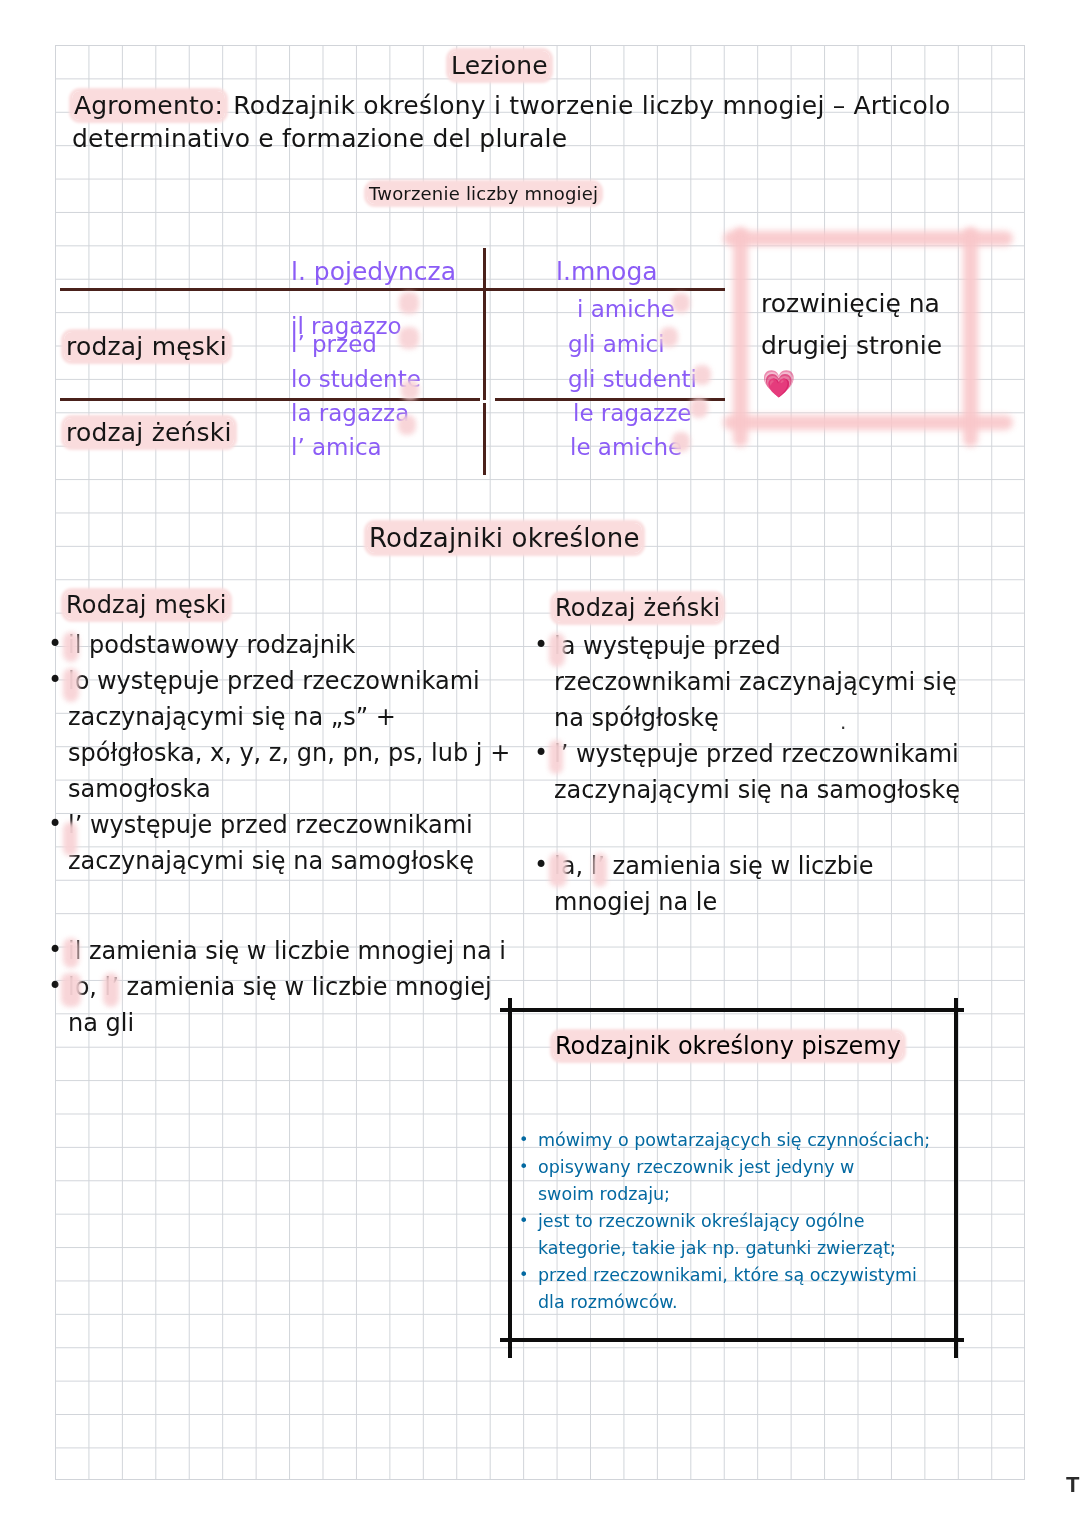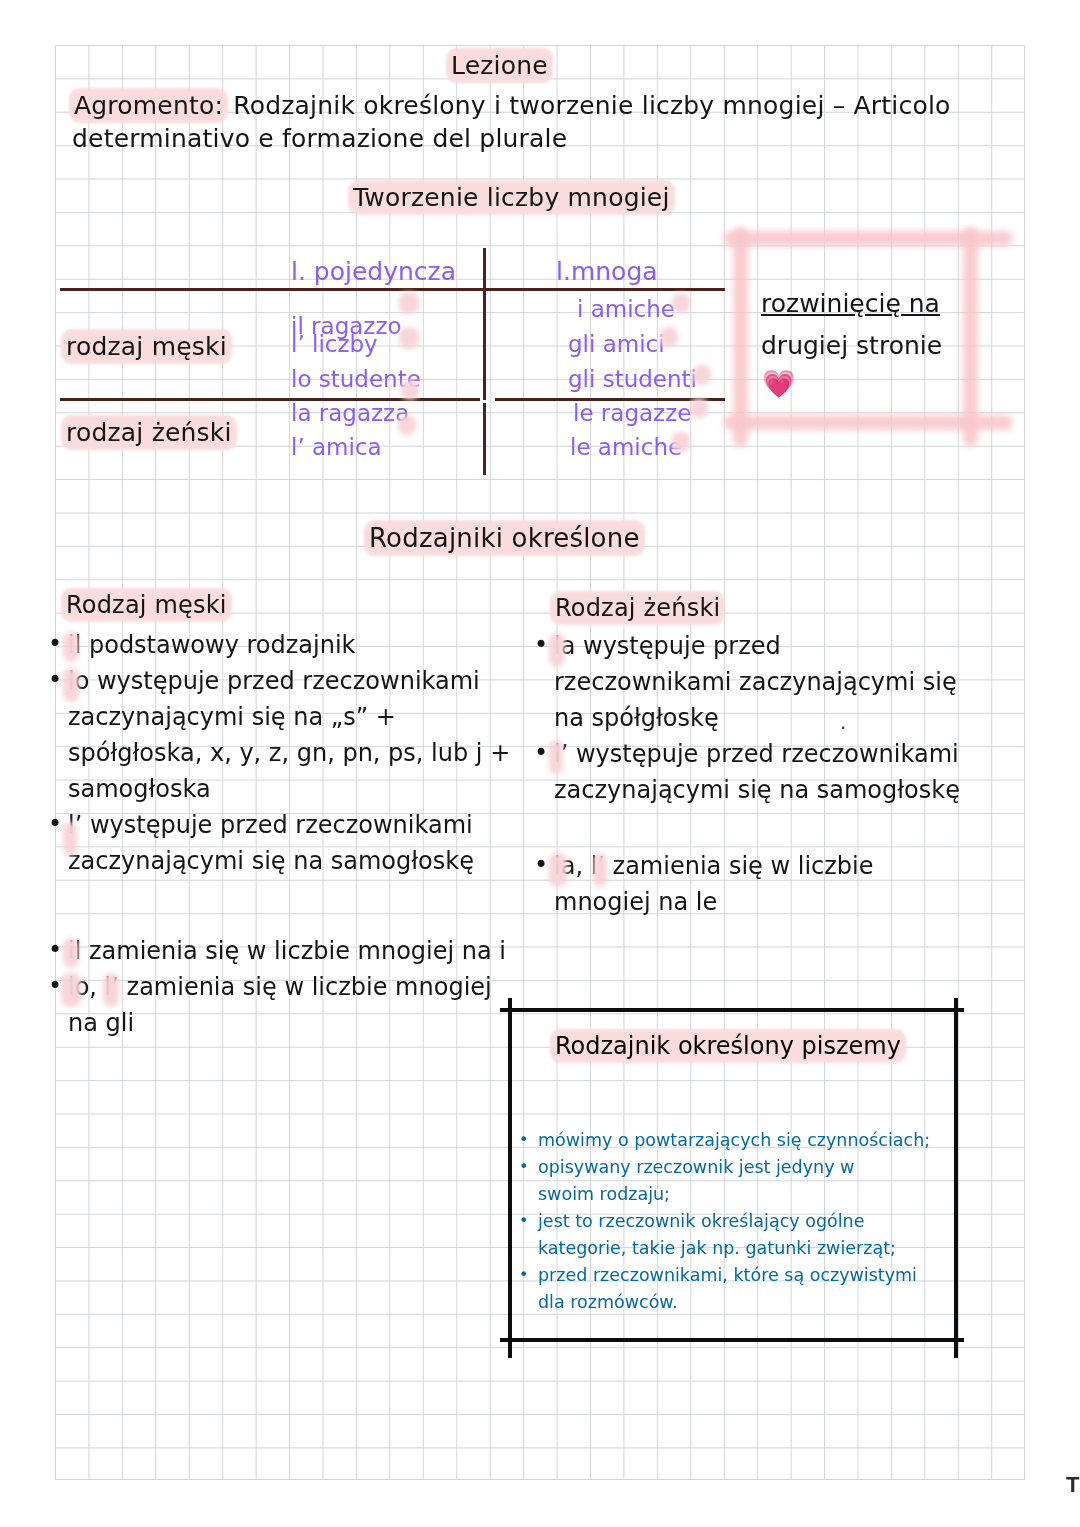--- a/index.html
+++ b/index.html
@@ -69,22 +69,22 @@
   .title-lezione {
     left: 449px; top: 53px;
     font-size: 25px;
   }
   .agromento {
     left: 72px; top: 88px;
     font-size: 25px;
     line-height: 36px;
   }
   .head-tworzenie {
-    left: 351px; top: 185px;
-    font-size: 25px;
+    left: 367px; top: 185px;
+    font-size: 18px;
   }
   .head-rodzajniki {
     left: 367px; top: 525px;
     font-size: 26px;
   }
 
   
   .tline {
     position: absolute;
     background: #4a211b;
@@ -210,21 +210,21 @@
   <div class="tline" style="left:495px; top:398px; width:230px; height:3px;"></div>
 
   <div class="tline" style="left:483px; top:248px; width:3px; height:152px;"></div>
   <div class="tline" style="left:483px; top:403px; width:3px; height:72px;"></div>
 
   <div class="tcell big" style="left:291px; top:257px;">l. pojedyncza</div>
   <div class="tcell big" style="left:556px; top:257px;text-align:right;">l.mnoga</div>
 
   <div class="hw" style="left:64px; top:334px; font-size:25px;"><span class="hl">rodzaj męski</span></div>
   <div class="tcell" style="left:291px; top:313px;">il ragazzo</div>
-  <div class="tcell" style="left:291px; top:331px;">l’ liczby</div>
+  <div class="tcell" style="left:291px; top:331px;">l’ przed</div>
   <div class="tcell" style="left:291px; top:366px;">lo studente</div>
   <div class="tcell" style="left:577px; top:296px;">i amiche</div>
   <div class="tcell" style="left:568px; top:331px;">gli amici</div>
   <div class="tcell" style="left:568px; top:366px;">gli studenti</div>
 
   <div class="hw" style="left:64px; top:420px; font-size:25px;"><span class="hl">rodzaj żeński</span></div>
   <div class="tcell" style="left:291px; top:400px;">la ragazza</div>
   <div class="tcell" style="left:291px; top:434px;">l’ amica</div>
   <div class="tcell" style="left:573px; top:400px;">le ragazze</div>
   <div class="tcell" style="left:570px; top:434px;">le amiche</div>
@@ -237,21 +237,21 @@
   <div class="dot-hl" style="left:660px; top:327px; width:18px; height:20px;"></div>
   <div class="dot-hl" style="left:693px; top:365px; width:18px; height:20px;"></div>
   <div class="dot-hl" style="left:690px; top:398px; width:18px; height:20px;"></div>
   <div class="dot-hl" style="left:672px; top:432px; width:18px; height:20px;"></div>
 
   <div class="frame-bar" style="left:723px; top:231px; width:290px; height:15px;"></div>
   <div class="frame-bar" style="left:723px; top:415px; width:290px; height:15px;"></div>
   <div class="frame-bar" style="left:733px; top:227px; width:15px; height:220px;"></div>
   <div class="frame-bar" style="left:963px; top:227px; width:15px; height:220px;"></div>
 
-  <div class="note-text" style="left:761px; top:283px;text-decoration:underline;">rozwinięcię na</div>
+  <div class="note-text" style="left:761px; top:283px;">rozwinięcię na</div>
   <div class="note-text" style="left:761px; top:325px;">drugiej stronie</div>
   <div class="heart" style="left:762px; top:370px;">💗</div>
 
   <div class="hw head-rodzajniki"><span class="hl">Rodzajniki określone</span></div>
 
   <div class="hw col-head" style="left:64px; top:593px;"><span class="hl">Rodzaj męski</span></div>
 
   <ul class="blist" style="left:46px; top:627px; width:480px;">
     <li><span style="white-space: pre-line;">il podstawowy rodzajnik</span></li>
     <li><span style="white-space: pre-line;">lo występuje przed rzeczownikami

